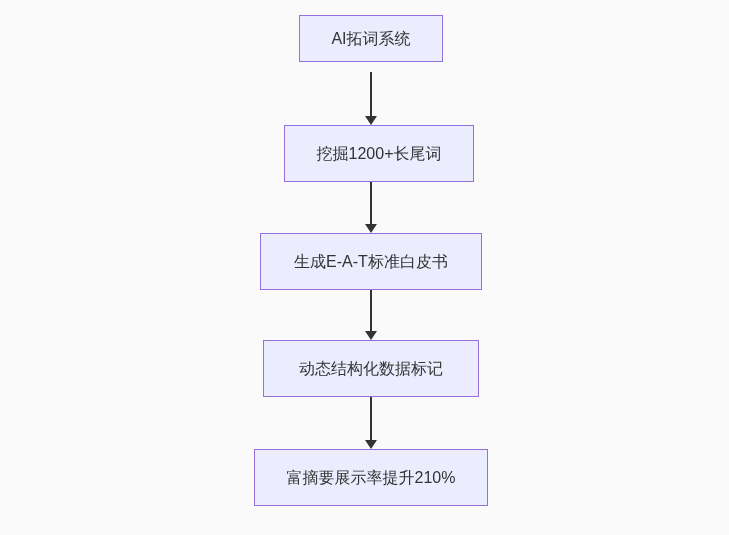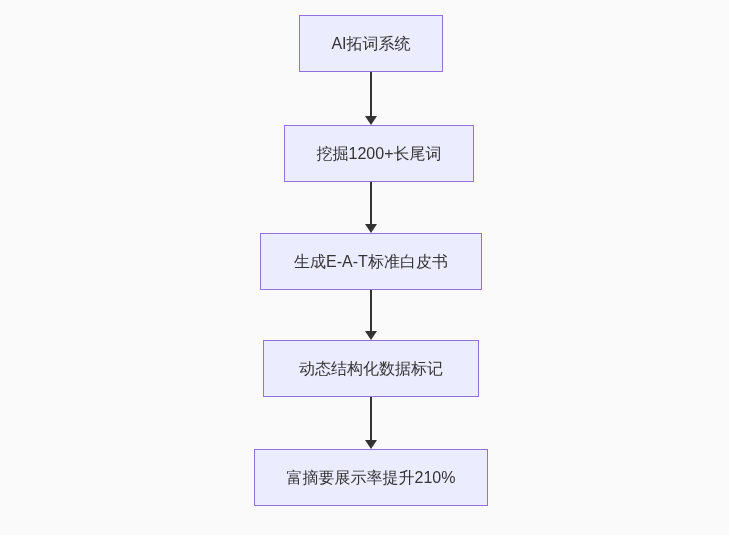--- a/index.html
+++ b/index.html
@@ -36,21 +36,21 @@
     height: 0;
     border-left: 6px solid transparent;
     border-right: 6px solid transparent;
     
   }
 </style>
 </head>
 <body>
 
 <div class="canvas" style="width: 729px; height: 535px; background: rgb(250, 250, 250);">
-    <div class="flow-node" style="left: 299px; top: 15px; width: 144px; height: 57px; background: rgb(236, 236, 255); border-color: rgb(147, 112, 219); color: rgb(51, 51, 51);">
+    <div class="flow-node" style="left: 299px; top: 15px; width: 144px; height: 47px; background: rgb(236, 236, 255); border-color: rgb(147, 112, 219); color: rgb(51, 51, 51);">
       <span>AI拓词系统</span>
     </div>
     <div class="flow-node" style="left: 276px; top: 125px; width: 190px; height: 57px; background: rgb(236, 236, 255); border-color: rgb(147, 112, 219); color: rgb(51, 51, 51); margin-left: 8px;">
       <span>挖掘1200+长尾词</span>
     </div>
     <div class="flow-node" style="left: 263px; top: 340px; width: 216px; height: 57px; background: rgb(236, 236, 255); border-color: rgb(147, 112, 219); color: rgb(51, 51, 51);">
       <span>动态结构化数据标记</span>
     </div>
     <div class="flow-node" style="left: 260px; top: 233px; width: 222px; height: 57px; background: rgb(236, 236, 255); border-color: rgb(147, 112, 219); color: rgb(51, 51, 51);">
       <span>生成E-A-T标准白皮书</span>

